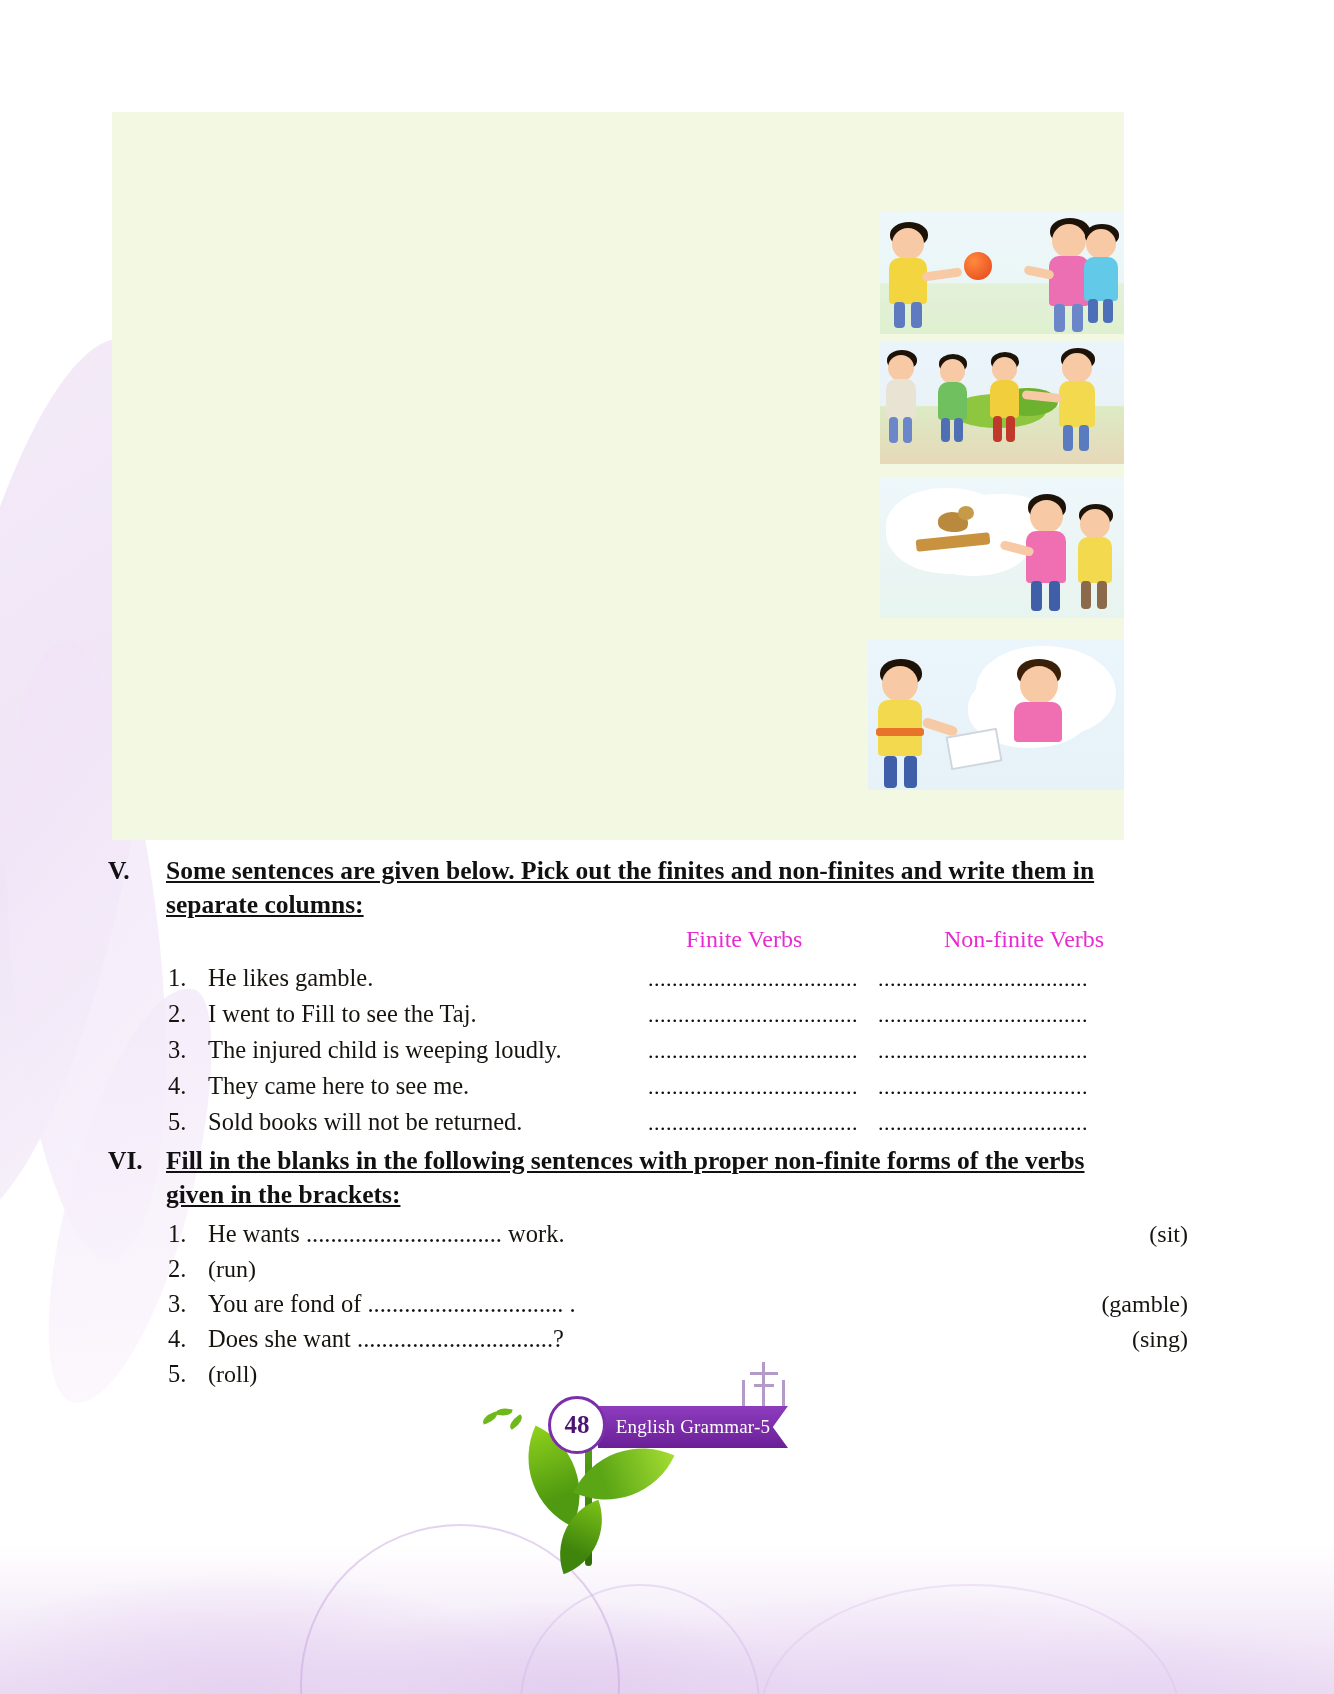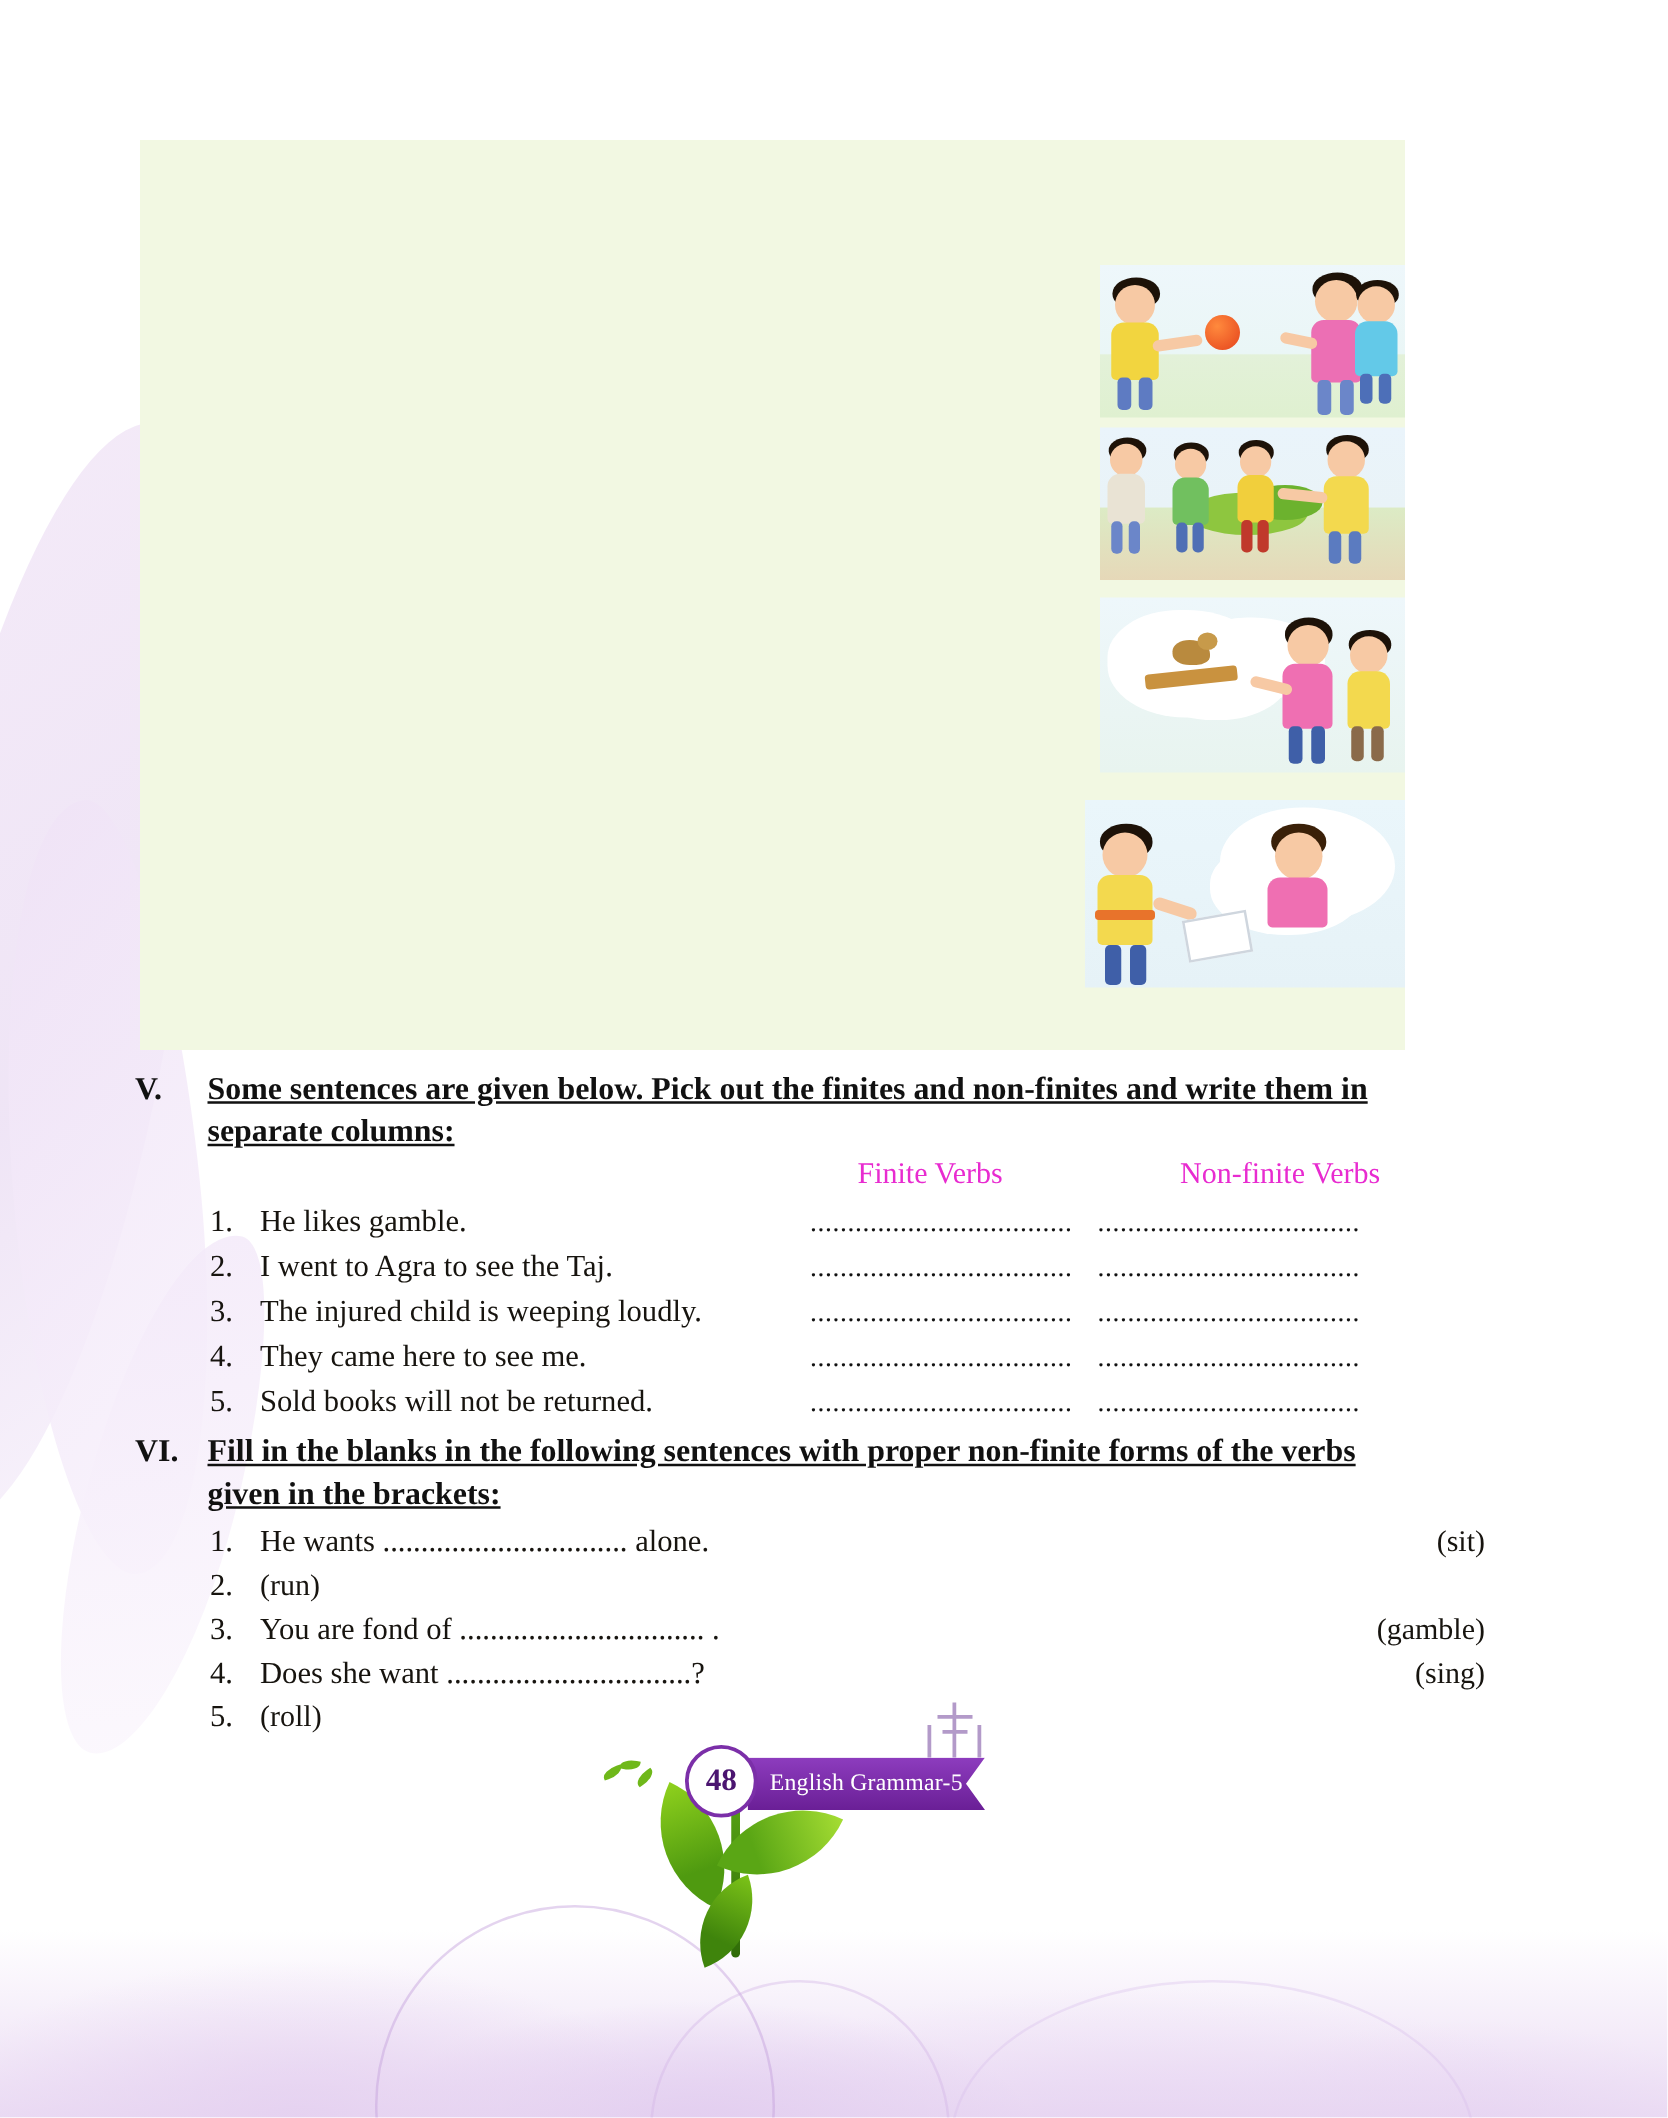--- a/index.html
+++ b/index.html
@@ -395,21 +395,21 @@
 
     <div class="v-rows">
       <div class="v-row">
         <span class="v-num">1.</span>
         <span class="v-sent">He likes gamble.</span>
         <span class="dots d1">...................................</span>
         <span class="dots d2">...................................</span>
       </div>
       <div class="v-row">
         <span class="v-num">2.</span>
-        <span class="v-sent">I went to Agra to see the Taj.</span>
+        <span class="v-sent">I went to Fill to see the Taj.</span>
         <span class="dots d1">...................................</span>
         <span class="dots d2">...................................</span>
       </div>
       <div class="v-row">
         <span class="v-num">3.</span>
         <span class="v-sent">The injured child is weeping loudly.</span>
         <span class="dots d1">...................................</span>
         <span class="dots d2">...................................</span>
       </div>
       <div class="v-row">
@@ -429,21 +429,21 @@
 
   <div class="exVI">
     <div class="ex-head">
       <span class="ex-rom">VI.</span>
       <span class="ex-text">Fill in the blanks in the following sentences with proper non-finite forms of the verbs given in the brackets:</span>
     </div>
 
     <div class="vi-rows">
       <div class="vi-row">
         <span class="vi-num">1.</span>
-        <span class="vi-sent">He wants ................................ alone.</span>
+        <span class="vi-sent">He wants ................................ work.</span>
         <span class="vi-hint">(sit)</span>
       </div>
       <div class="vi-row">
         <span class="vi-num">2.</span>
         <span class="vi-hint">(run)</span>
       </div>
       <div class="vi-row">
         <span class="vi-num">3.</span>
         <span class="vi-sent">You are fond of ................................ .</span>
         <span class="vi-hint">(gamble)</span>

